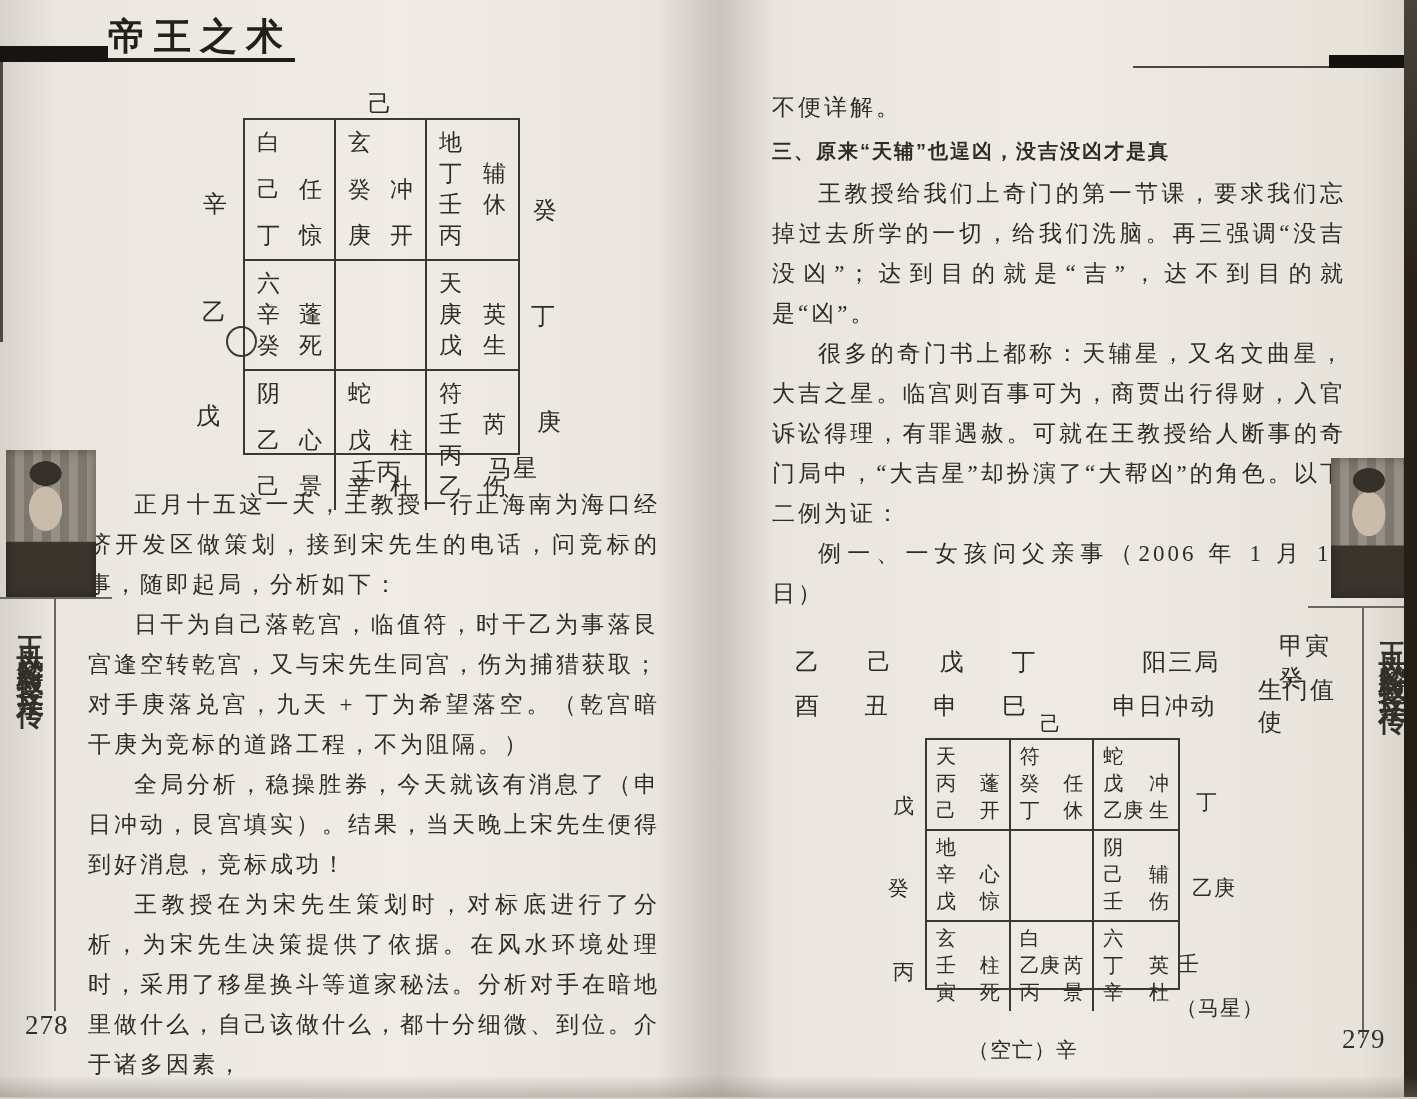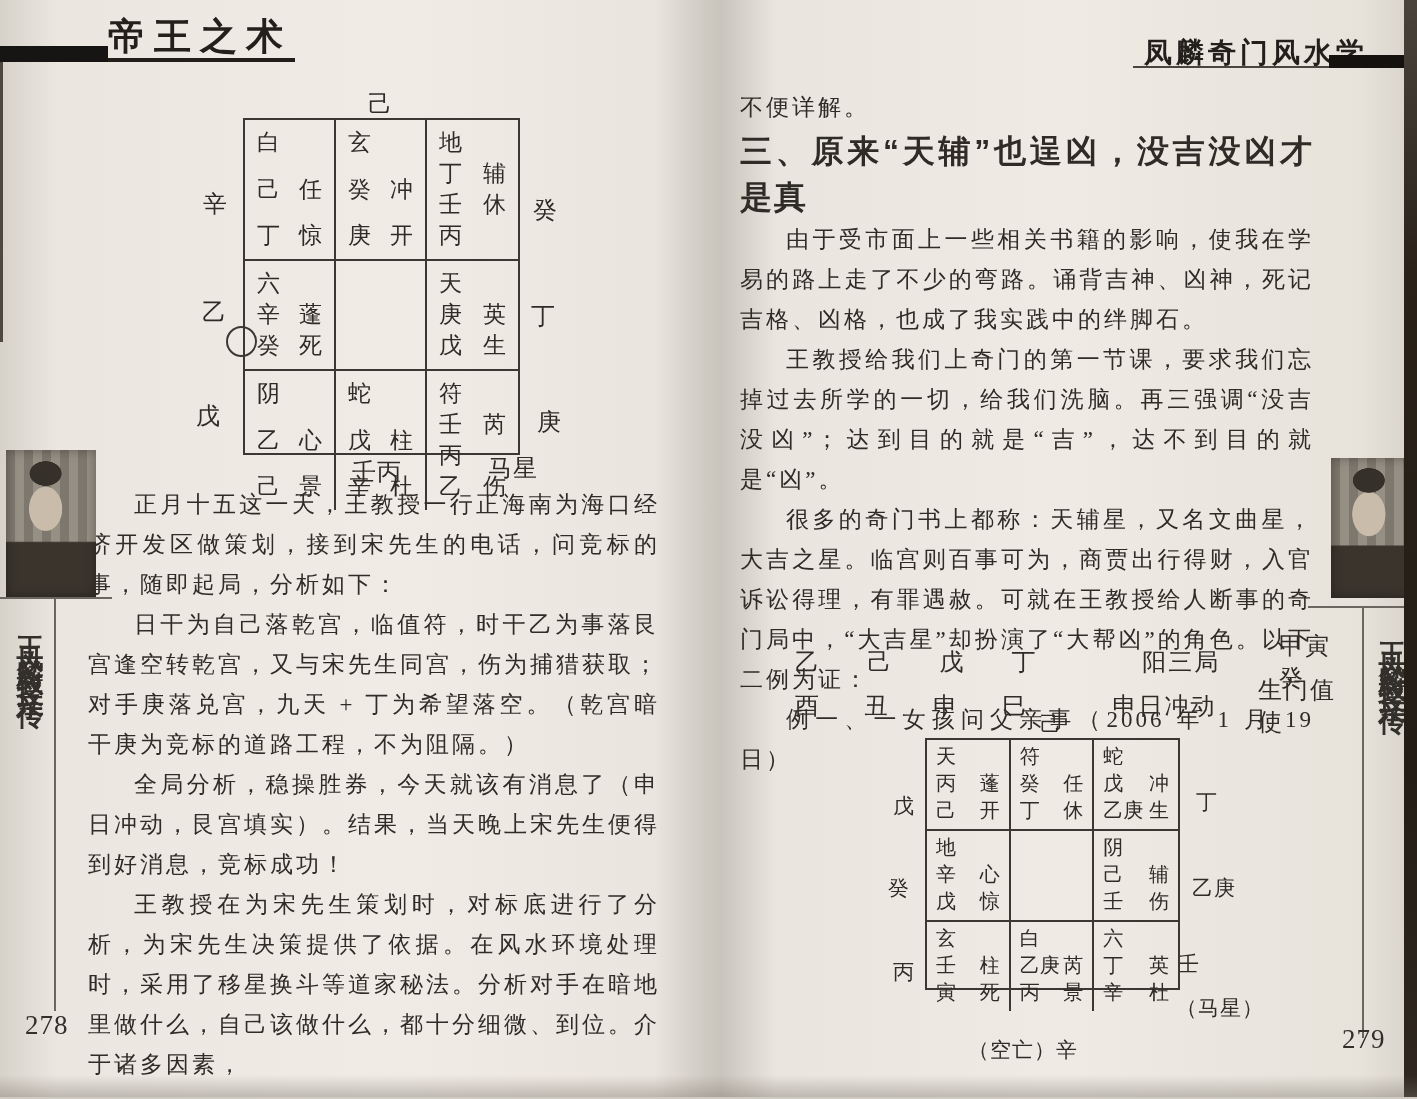--- a/index.html
+++ b/index.html
@@ -28,22 +28,22 @@
   #grid-right .qcell{padding:3px 9px 5px;}
   #grid-right .god,#grid-right .crow{font-size:20px;}
   .qlabel{font-size:24px;letter-spacing:1px;}
   .qlabel-sm{font-size:21px;letter-spacing:1px;}
   .circle-mark{left:226px;top:326px;width:27px;height:27px;border:2px solid #3b3834;border-radius:50%;}
   
   .textblock{font-size:23px;line-height:40px;letter-spacing:3px;text-align:justify;}
   .para{text-indent:2em;margin:0;}
   .para-noindent{text-indent:0;margin:0;}
   #left-text{left:88px;top:485px;width:572px;}
-  #right-text{left:740px;top:88px;width:574px;}
-  .section-heading{font-size:32px;font-weight:bold;letter-spacing:2px;font-family:"Liberation Sans",sans-serif;line-height:46px;margin:0;text-indent:0;}
+  #right-text{left:772px;top:88px;width:574px;}
+  .section-heading{font-size:20px;font-weight:bold;letter-spacing:2px;font-family:"Liberation Sans",sans-serif;line-height:46px;margin:0;text-indent:0;}
   
   #four-pillars{left:795px;top:640px;width:560px;font-size:24px;letter-spacing:2px;}
   .fp-row{display:flex;align-items:center;height:44px;}
   .fp-cell{width:74px;}
   .fp-mid{width:200px;text-align:center;}
   .fp-right{margin-left:auto;}
   
   .photo{background:
     radial-gradient(ellipse 26px 20px at 44% 16%, #35302a 60%, rgba(0,0,0,0) 63%),
     radial-gradient(ellipse 27px 36px at 44% 40%, #c9bcab 60%, rgba(0,0,0,0) 63%),
@@ -76,21 +76,20 @@
 
 <div class="spread">
 
   <div class="abs gutter"></div>
   <div class="abs edge-left-line"></div>
 
   <div class="abs hl-bar"></div>
   <div class="abs hl-title">帝王之术</div>
   <div class="abs hl-line"></div>
 
-  <div class="abs hr-title">凤麟奇门风水学</div>
   <div class="abs hr-line"></div>
   <div class="abs hr-bar"></div>
 
   <div class="abs qlabel" style="left:368px;top:88px;">己</div>
   <div class="abs qlabel" style="left:203px;top:188px;">辛</div>
   <div class="abs qlabel" style="left:202px;top:296px;">乙</div>
   <div class="abs qlabel" style="left:196px;top:400px;">戊</div>
   <div class="abs qlabel" style="left:533px;top:194px;">癸</div>
   <div class="abs qlabel" style="left:531px;top:300px;">丁</div>
   <div class="abs qlabel" style="left:537px;top:406px;">庚</div>
@@ -209,21 +208,20 @@
 
   <div class="abs photo" id="photo-left"></div>
   <div class="abs hline" id="hline-left"></div>
   <div class="abs vline" id="vline-left"></div>
   <div class="abs vtext" id="vtext-left">王凤麟教授亲传</div>
   <div class="abs pagenum" id="pagenum-left">278</div>
 
   <div class="abs textblock" id="right-text">
     <p class="para-noindent">不便详解。</p>
     <p class="section-heading">三、原来“天辅”也逞凶，没吉没凶才是真</p>
-    <p class="para">由于受市面上一些相关书籍的影响，使我在学易的路上走了不少的弯路。诵背吉神、凶神，死记吉格、凶格，也成了我实践中的绊脚石。</p>
     <p class="para">王教授给我们上奇门的第一节课，要求我们忘掉过去所学的一切，给我们洗脑。再三强调“没吉没凶”；达到目的就是“吉”，达不到目的就是“凶”。</p>
     <p class="para">很多的奇门书上都称：天辅星，又名文曲星，大吉之星。临宫则百事可为，商贾出行得财，入官诉讼得理，有罪遇赦。可就在王教授给人断事的奇门局中，“大吉星”却扮演了“大帮凶”的角色。以下二例为证：</p>
     <p class="para">例一、一女孩问父亲事（2006 年 1 月 19 日）</p>
   </div>
 
   <div class="abs" id="four-pillars">
     <div class="fp-row">
       <span class="fp-cell">乙</span>
       <span class="fp-cell">己</span>
       <span class="fp-cell">戊</span>

